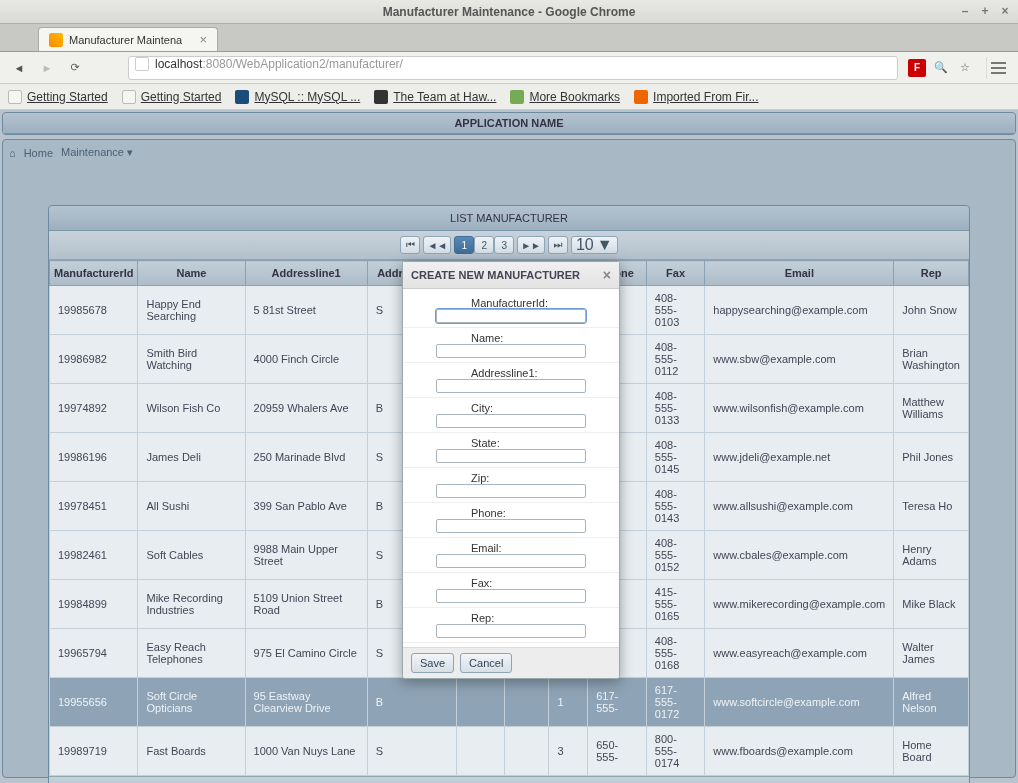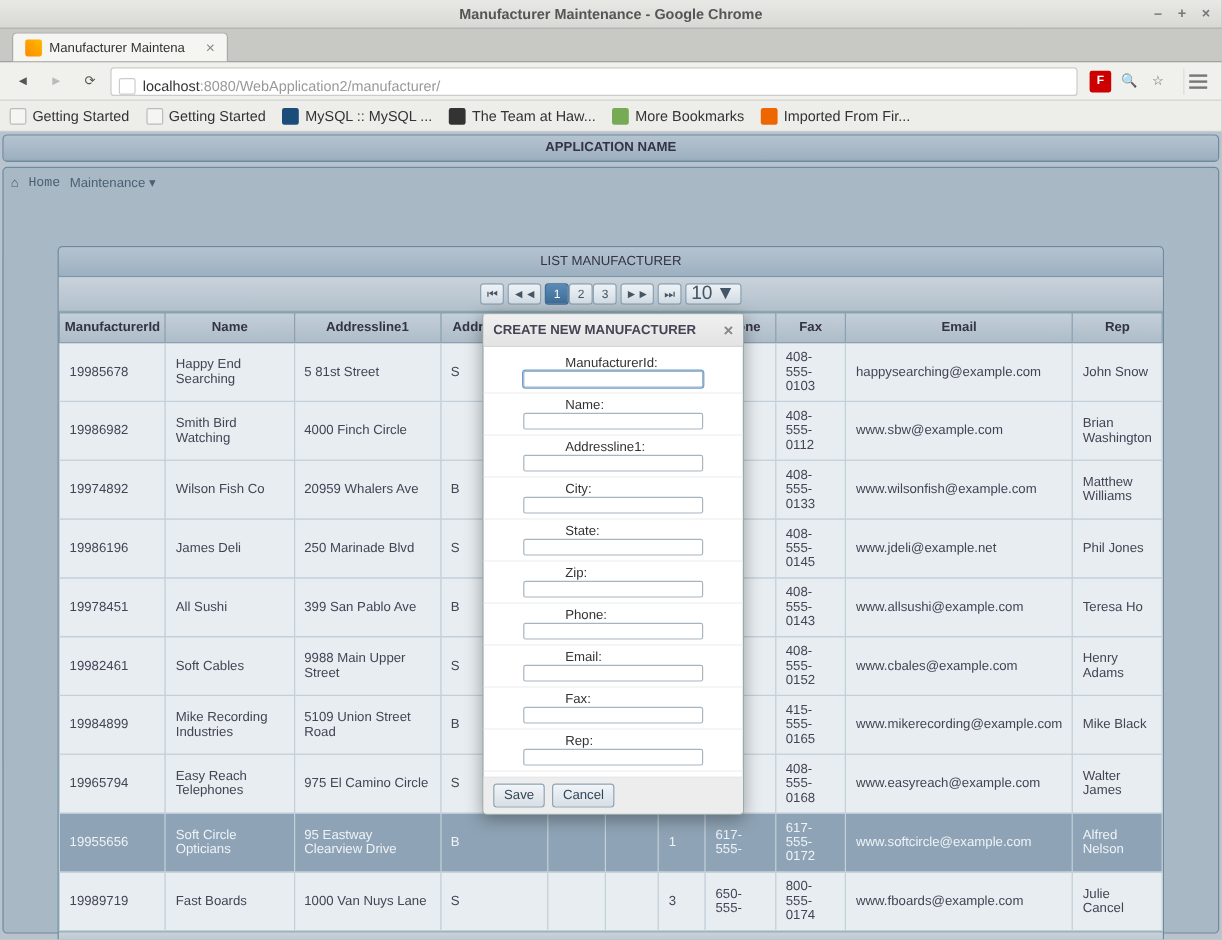--- a/index.html
+++ b/index.html
@@ -5,40 +5,40 @@
 * { box-sizing: border-box; margin: 0; padding: 0; }
 body { font-family: Arial, sans-serif; font-size: 11px; background: #d4d4d0; width: 1018px; height: 783px; overflow: hidden; position: relative; }
 
 
 .titlebar { height: 24px; background: linear-gradient(#e8e8e4, #d8d8d4); border-bottom: 1px solid #b0b0ac; display: flex; align-items: center; justify-content: center; position: relative; font-size: 12px; color: #555; font-weight: bold; }
 .titlebar .window-controls { position: absolute; right: 4px; top: 2px; display: flex; gap: 2px; }
 .titlebar .window-controls span { width: 18px; height: 18px; display: inline-flex; align-items: center; justify-content: center; color: #777; cursor: default; }
 
 
 .tabstrip { height: 28px; background: #c8c8c4; display: flex; align-items: flex-end; padding-left: 10px; border-bottom: 1px solid #999; }
-.tab { background: #f5f5f1; border: 1px solid #aaa; border-bottom: none; border-radius: 4px 4px 0 0; height: 24px; padding: 0 10px; display: flex; align-items: center; gap: 6px; font-size: 11px; color: #333; min-width: 180px; }
+.tab { background: #f5f5f1; border: 1px solid #aaa; border-bottom: none; border-radius: 4px 4px 0 0; height: 24px; padding: 0 10px; display: flex; align-items: center; gap: 6px; font-size: 11px; color: #333; min-width: 180px; margin-left: 28px; }
 .tab .favicon { width: 14px; height: 14px; background: linear-gradient(45deg,#f80,#fb0); border-radius: 2px; display:inline-block; }
 .tab .close { color: #888; font-size: 13px; margin-left: auto; }
 
 
 .toolbar { height: 32px; background: #f0f0ec; border-bottom: 1px solid #ccc; display: flex; align-items: center; padding: 0 8px; gap: 6px; }
 .nav-btn { width: 22px; height: 22px; display: flex; align-items: center; justify-content: center; color: #555; border-radius: 3px; }
 .nav-btn.disabled { color: #bbb; }
-.url-bar { flex: 1; height: 24px; border: 1px solid #ccc; border-radius: 3px; background: #fff; display: flex; align-items: flex-end; padding: 0 6px; gap: 6px; font-size: 12px; color: #333; }
+.url-bar { flex: 1; height: 24px; border: 1px solid #ccc; border-radius: 3px; background: #fff; display: flex; align-items: flex-start; padding: 0 6px; gap: 6px; font-size: 12px; color: #333; margin-left: 36px; }
 .url-bar .page-icon { width: 14px; height: 14px; border: 1px solid #ccc; border-radius: 2px; }
 .url-bar .host { color: #333; }
 .url-bar .port { color: #999; }
 .url-bar .path { color: #999; }
 .toolbar-right { display: flex; align-items: center; gap: 6px; margin-left: 4px; }
 .toolbar-right span { width: 18px; height: 18px; display:inline-flex; align-items:center; justify-content:center; color:#666; }
 .hamburger { width:24px; height:22px; display:flex; flex-direction:column; justify-content:center; gap:3px; padding:0 4px; border-left:1px solid #ddd; margin-left:6px; }
 .hamburger span { height:2px; background:#777; }
 
 
-.bookmarks { height: 26px; background: #edede9; border-bottom: 1px solid #ccc; display: flex; align-items: center; padding: 0 8px; gap: 14px; font-size: 12px; color: #333; }
+.bookmarks { height: 26px; background: #edede9; border-bottom: 1px solid #ccc; display: flex; align-items: center; padding: 0 8px; gap: 14px; font-size: 12px; color: #333; text-decoration: underline; }
 .bookmark { display: flex; align-items: center; gap: 5px; }
 .bookmark .bm-icon { width: 14px; height: 14px; border-radius: 2px; display:inline-block; }
 .bm-page { background:#f5f5f1; border:1px solid #bbb; }
 .bm-mysql { background:#1a4d7a; }
 .bm-hawk { background:#333; border-radius:50%; }
 .bm-folder { background:#7a5; }
 .bm-firefox { background:#e60; border-radius:50%; }
 
 
 .page { background: #b8c3cd; padding: 2px; height: calc(783px - 24px - 28px - 32px - 26px); overflow:hidden; }
@@ -148,21 +148,21 @@
   </div>
 
 <div class="page">
   <div class="panel app-header">
     <div class="panel-header">APPLICATION NAME</div>
   </div>
 
   <div class="panel" style="height:calc(100% - 30px);">
     <div class="crumbs">
       <span class="home-icon">⌂</span>
-      <a style="color:#4a6073;text-decoration:none;font-family:Liberation Mono, monospace;">Home</a>
+      <a style="color:#4a6073;text-decoration:none;">Home</a>
       <a style="color:#4a6073;text-decoration:none;"><span>Maintenance</span> ▾</a>
     </div>
 
     <div class="inner-wrap">
       <div class="panel list-panel">
         <div class="list-title">LIST MANUFACTURER</div>
 
         <div class="paginator">
           <span class="pg-btn">⏮</span>
           <span class="pg-btn">◄◄</span>
@@ -310,21 +310,21 @@
                 <td>19989719</td>
                 <td>Fast Boards</td>
                 <td>1000 Van Nuys Lane</td>
                 <td>S</td>
                 <td></td>
                 <td></td>
                 <td>3</td>
                 <td>650-555-</td>
                 <td>800-555-0174</td>
                 <td>www.fboards@example.com</td>
-                <td>Julie Cancel</td>
+                <td>Home Board</td>
               </tr>
             </tbody>
         </table>
 
         <div class="table-footer">
           
           
           
         </div>
       </div>

